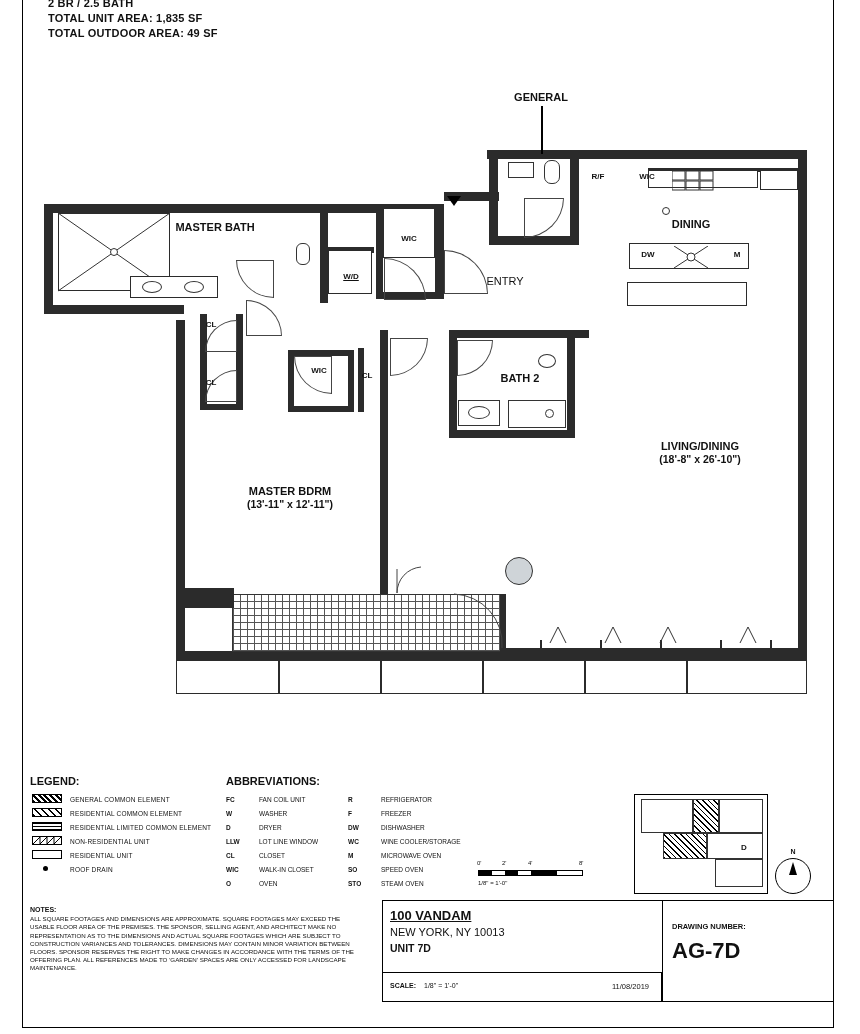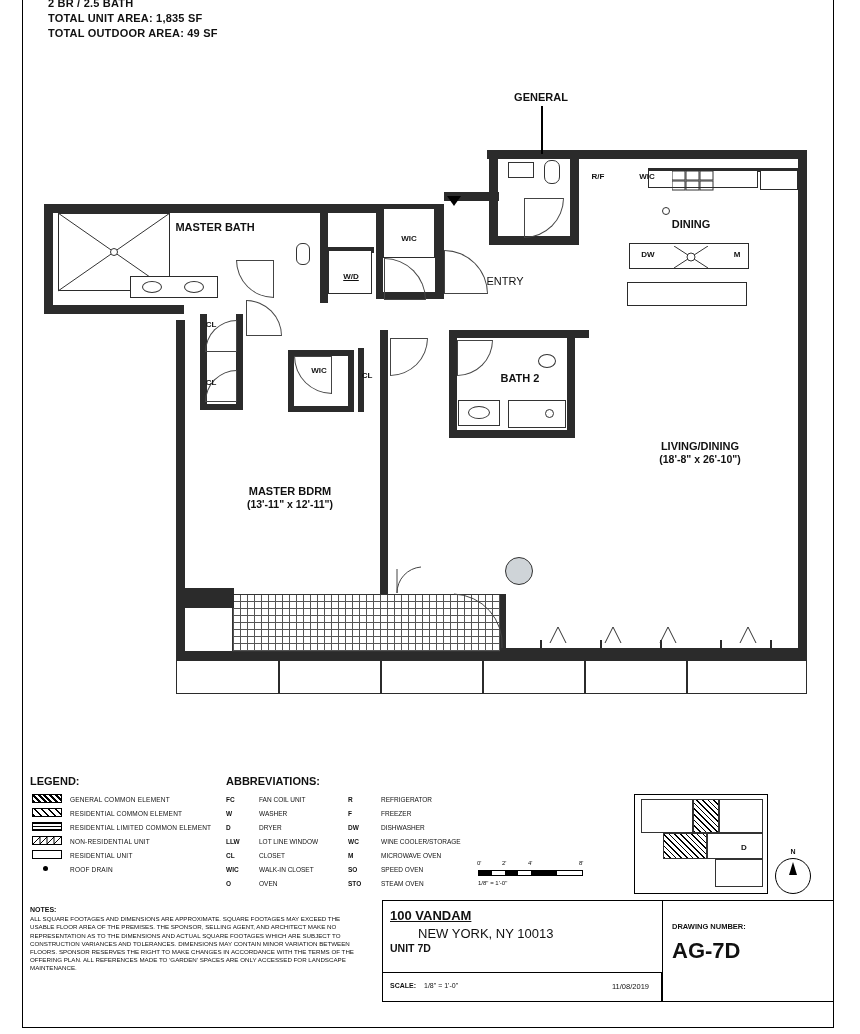--- a/index.html
+++ b/index.html
@@ -37,21 +37,21 @@
       repeating-linear-gradient(0deg,#000 0 1px,#fff 1px 3px),
       repeating-linear-gradient(90deg,#000 0 1px,#fff 1px 3px);}
   .abbr{position:absolute;font-size:6.5px;white-space:nowrap;}
   .abbr b{font-weight:bold;}
   .notes{position:absolute;font-size:6.2px;line-height:8.2px;width:330px;}
   .notes b{font-size:7px;}
 
   .titleblock{position:absolute;border:1.5px solid #000;box-sizing:border-box;}
   .tb-text{position:absolute;}
   .addr1{font-size:13px;font-weight:bold;}
-  .addr2{font-size:13px;margin-left:28px;}
+  .addr2{font-size:11px;}
   .unit{font-size:10.5px;font-weight:bold;}
   .dwg-label{font-size:7.5px;font-weight:bold;}
   .dwg-no{font-size:22px;font-weight:bold;}
   .scale-line{font-size:7px;font-weight:bold;}
   .date{font-size:7.5px;}
 
   .keyplan{position:absolute;border:1px solid #000;box-sizing:border-box;background:#fff;}
   .kp-shape{position:absolute;border:1px solid #333;box-sizing:border-box;}
   .kp-hatch{background:repeating-linear-gradient(45deg,#000 0 1px,#fff 1px 4px);}
   .kp-d{position:absolute;font-size:8px;font-weight:bold;}

